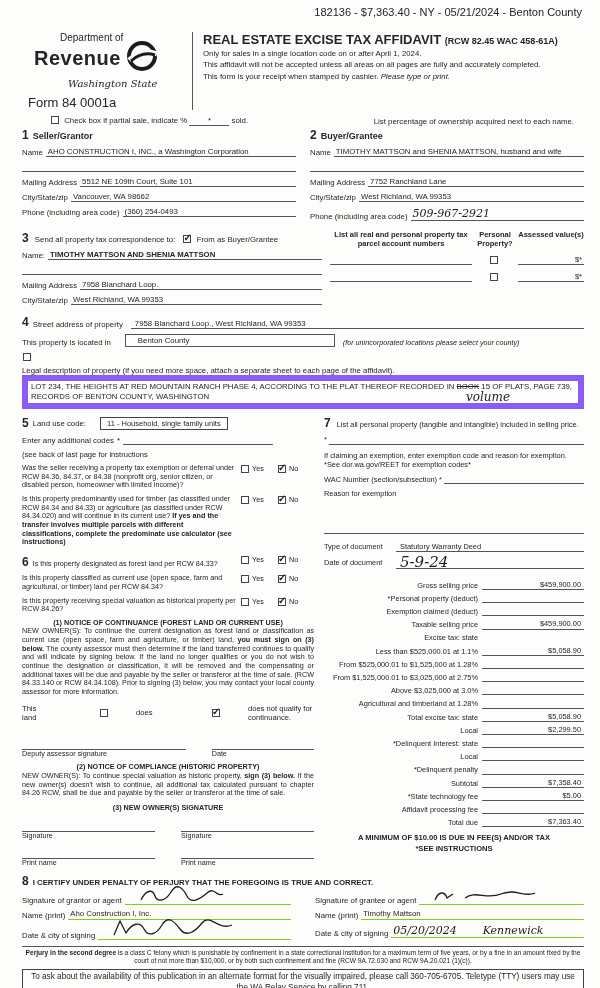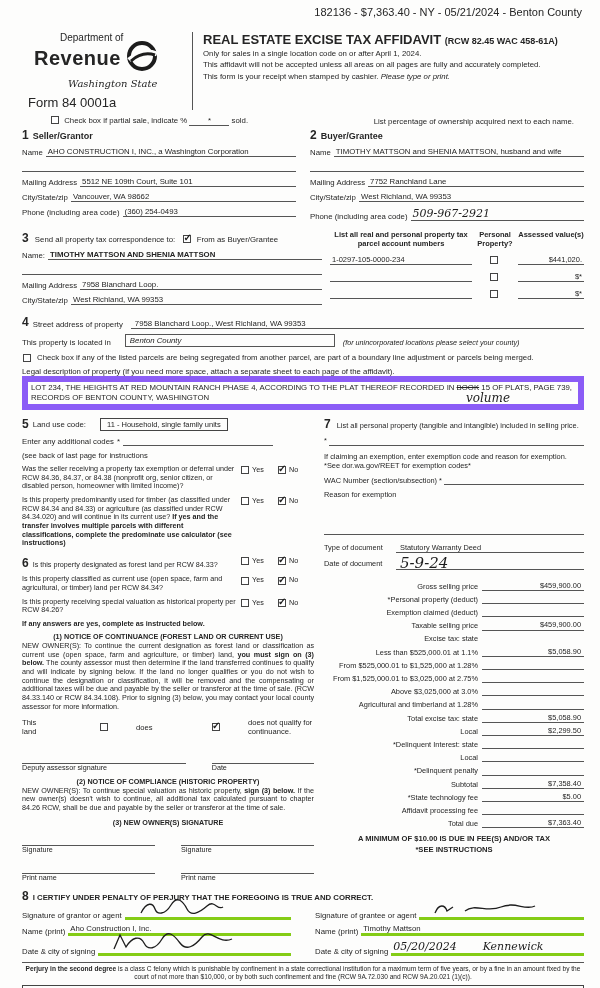--- a/index.html
+++ b/index.html
@@ -51,21 +51,21 @@
   .parcel-head{display:flex;font-weight:bold;text-align:center;line-height:1.15;}
   .parcel-row{display:flex;align-items:flex-end;margin-top:7px;}
   .pcol1{flex:1;} .pcol2{width:46px;text-align:center;} .pcol3{width:66px;}
   .parcel-row .pcol1{border-bottom:1px solid #555;min-height:10px;padding:0 2px;}
   .parcel-row .pcol3{border-bottom:1px solid #555;min-height:10px;text-align:right;padding:0 2px;}
 
   
   .sec4{margin-top:10px;font-size:7.8px;}
   .sec4-row1{display:flex;align-items:flex-end;}
   .sec4-row2{display:flex;align-items:flex-end;margin-top:5px;}
-  .county-box{border:1px solid #555;width:210px;padding:1px 4px;min-height:12px;font-style:italic;}
+  .county-box{border:1px solid #555;width:210px;padding:1px 12px;min-height:12px;}
   .seg-row{display:flex;align-items:center;margin-top:6px;}
 
   
   .legal{margin-top:5px;font-size:7.8px;}
   .legal-box{border:6px solid #8b5cf6;padding:1px 3px;line-height:1.3;position:relative;}
   .legal-hand{position:absolute;right:68px;bottom:-2px;font-size:12px;}
 
   
   .main-cols{display:flex;gap:10px;margin-top:7px;}
   .main-left{width:292px;font-size:7.2px;line-height:1.2;}
@@ -73,21 +73,21 @@
 
   .lu-row{display:flex;align-items:center;font-size:7.8px;}
   .lu-box{border:1px solid #444;padding:1px 6px;margin-left:14px;font-size:7.5px;}
   .addl-row{display:flex;align-items:flex-end;margin-top:5px;font-size:7.8px;}
   .addl-row .line{width:150px;margin-left:3px;}
   .see-back{margin-top:5px;font-size:7.6px;}
 
   .q-row{display:flex;margin-top:5px;}
   .q-text{flex:1;padding-right:4px;}
   .q-opts{width:74px;display:flex;align-items:flex-start;padding-top:1px;}
-  .q-opts .pair{display:flex;align-items:center;width:37px;}
+  .q-opts .pair{display:flex;align-items:flex-start;width:37px;}
 
   .notice-title{font-weight:bold;margin-top:5px;text-align:center;}
   .notice-body{text-align:justify;}
   .land-line{display:flex;align-items:center;margin:7px 0 9px 0;font-size:7.6px;gap:25px;}
   .land-line .gap{width:14px;}
   .sig2{display:flex;gap:26px;}
   .sig2 .sc{flex:1;}
   .sig2 .line{margin-top:10px;}
   .center{text-align:center;}
 
@@ -106,21 +106,21 @@
   .fin-val{flex:1;border-bottom:1px solid #555;text-align:right;padding:0 3px;min-height:10px;}
   .fin-row.nl .fin-val{border-bottom:none;}
   .min-note{font-weight:bold;text-align:center;margin-top:6px;font-size:7.6px;line-height:1.35;}
 
   
   .sec8{margin-top:6px;font-size:7.8px;}
   .sec8-cols{display:flex;gap:24px;margin-top:2px;}
   .sec8 .sc{flex:1;}
   .s8row{display:flex;align-items:flex-end;margin-top:4px;}
   .s8row .lbl{flex:none;padding-right:3px;}
-  .s8row .val{flex:1;border-bottom:3px solid #84cc16;min-height:11px;padding:0 2px;position:relative;}
+  .s8row .val{flex:1;border-bottom:1px solid #84cc16;min-height:11px;padding:0 2px;position:relative;}
   .sigart{position:absolute;bottom:0;left:12px;}
   .hand-dc{font-size:11px;display:flex;gap:26px;}
 
   .perjury{border-top:1px solid #555;margin-top:6px;padding-top:2px;font-size:6.6px;text-align:center;line-height:1.3;}
   .alt-box{border:1px solid #444;margin-top:3px;padding:2px 8px;text-align:center;font-size:8.2px;line-height:1.3;}
 </style>
 </head>
 <body>
 
 <div class="page">
@@ -231,25 +231,20 @@
           <span class="val">West Richland, WA  99353</span>
         </div>
     </div>
     <div class="parcel-table">
       <div class="parcel-head">
         <div class="pcol1">List all real and personal property tax parcel account numbers</div>
         <div class="pcol2">Personal Property?</div>
         <div class="pcol3">Assessed value(s)</div>
       </div>
       <div class="parcel-row">
-        <div class="pcol1">1-0297-105-0000-234</div>
-        <div class="pcol2"><span class="cb"></span></div>
-        <div class="pcol3">$441,020.</div>
-      </div>
-      <div class="parcel-row">
         <div class="pcol1"></div>
         <div class="pcol2"><span class="cb"></span></div>
         <div class="pcol3">$*</div>
       </div>
       <div class="parcel-row">
         <div class="pcol1"></div>
         <div class="pcol2"><span class="cb"></span></div>
         <div class="pcol3">$*</div>
       </div>
     </div>
@@ -261,21 +256,20 @@
       <span style="padding-right:8px;">Street address of property</span>
       <span class="val" style="flex:1;border-bottom:1px solid #555;padding:0 4px;">7958 Blanchard Loop., West Richland, WA 99353</span>
     </div>
     <div class="sec4-row2">
       <span style="padding-right:14px;">This property is located in</span>
       <span class="county-box">Benton County</span>
       <span class="i" style="padding-left:8px;font-size:7.2px;">(for unincorporated locations please select your county)</span>
     </div>
     <div class="seg-row">
       <span class="cb"></span>
-      <span style="padding-left:3px;">Check box if any of the listed parcels are being segregated from another parcel, are part of a boundary line adjustment or parcels being merged.</span>
     </div>
   </div>
 
   <div class="legal">
     <div>Legal description of property (if you need more space, attach a separate sheet to each page of the affidavit).</div>
     <div class="legal-box">
       <span>LOT 234, THE HEIGHTS AT RED MOUNTAIN RANCH PHASE 4, ACCORDING TO THE PLAT THEREOF RECORDED IN </span><span style="text-decoration:line-through;">BOOK</span><span> 15 OF PLATS, PAGE 739, RECORDS OF BENTON COUNTY, WASHINGTON</span>
       <span class="legal-hand hand">volume</span>
     </div>
   </div>
@@ -360,21 +354,20 @@
               <span class="cb"></span>
               <span>Yes</span>
             </span>
           <span class="pair">
               <span class="cb on"></span>
               <span>No</span>
             </span>
         </div>
       </div>
 
-      <div class="b" style="margin-top:5px;">If any answers are yes, complete as instructed below.</div>
 
       <div class="notice-title">(1) NOTICE OF CONTINUANCE (FOREST LAND OR CURRENT USE)</div>
       <div class="notice-body">
         <span>NEW OWNER(S):  To continue the current designation as forest land or classification as current use (open space, farm and agriculture, or timber) land, </span><span class="b">you must sign on (3) below.</span><span>  The county assessor must then determine if the land transferred continues to qualify and will indicate by signing below. If the land no longer qualifies or you do not wish to continue the designation or classification, it will be removed and the compensating or additional taxes will be due and payable by the seller or transferor at the time of sale. (RCW 84.33.140 or RCW 84.34.108).  Prior to signing (3) below, you may contact your local county assessor for more information.</span>
       </div>
 
       <div class="land-line">
         <span>This land</span>
         <span class="gap"></span>
         <span class="cb"></span>

